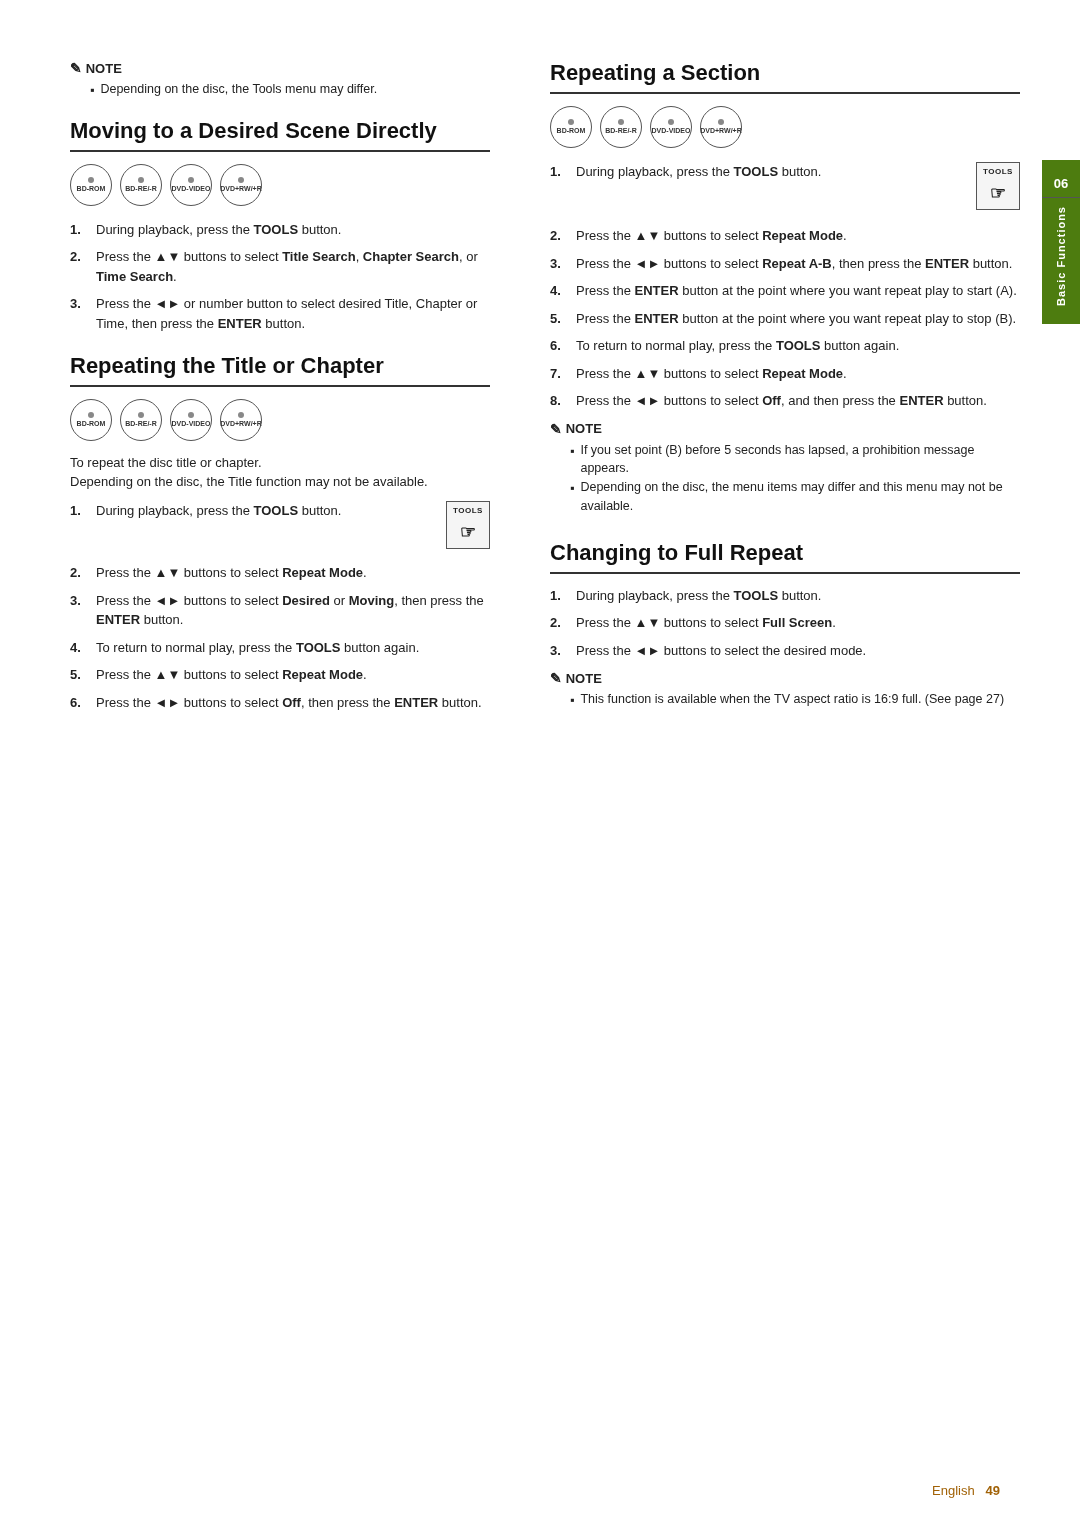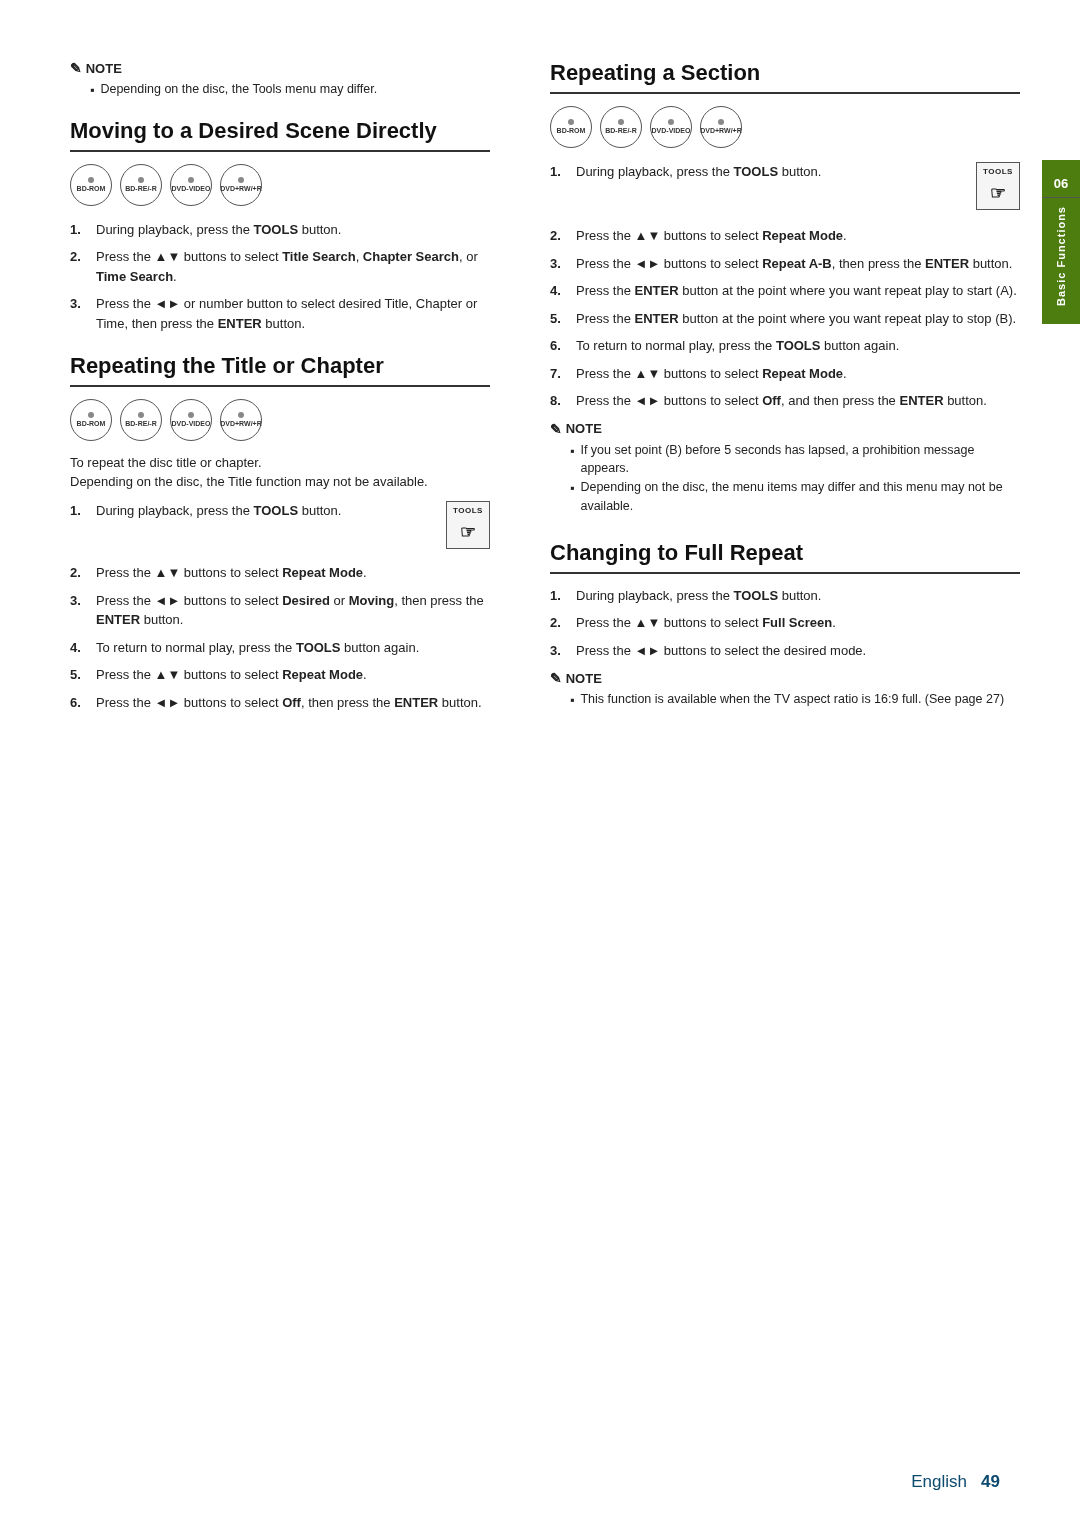--- a/index.html
+++ b/index.html
@@ -167,24 +167,24 @@
       font-weight: bold;
       letter-spacing: 0.5px;
     }
     .tools-hand-icon {
       font-size: 18px;
       margin-top: 2px;
     }
     b { font-weight: bold; }
     .page-footer {
       position: absolute;
-      bottom: 40px;
+      bottom: 34px;
       right: 80px;
-      font-size: 17px;
-      color: #0c4a6e;
+      font-size: 13px;
+      color: #a16207;
     }
     .clearfix::after { content: ''; display: block; clear: both; }
     .right-tools-float {
       float: right;
       margin: 0 0 8px 12px;
     }
   </style>
 </head>
 <body>
 

